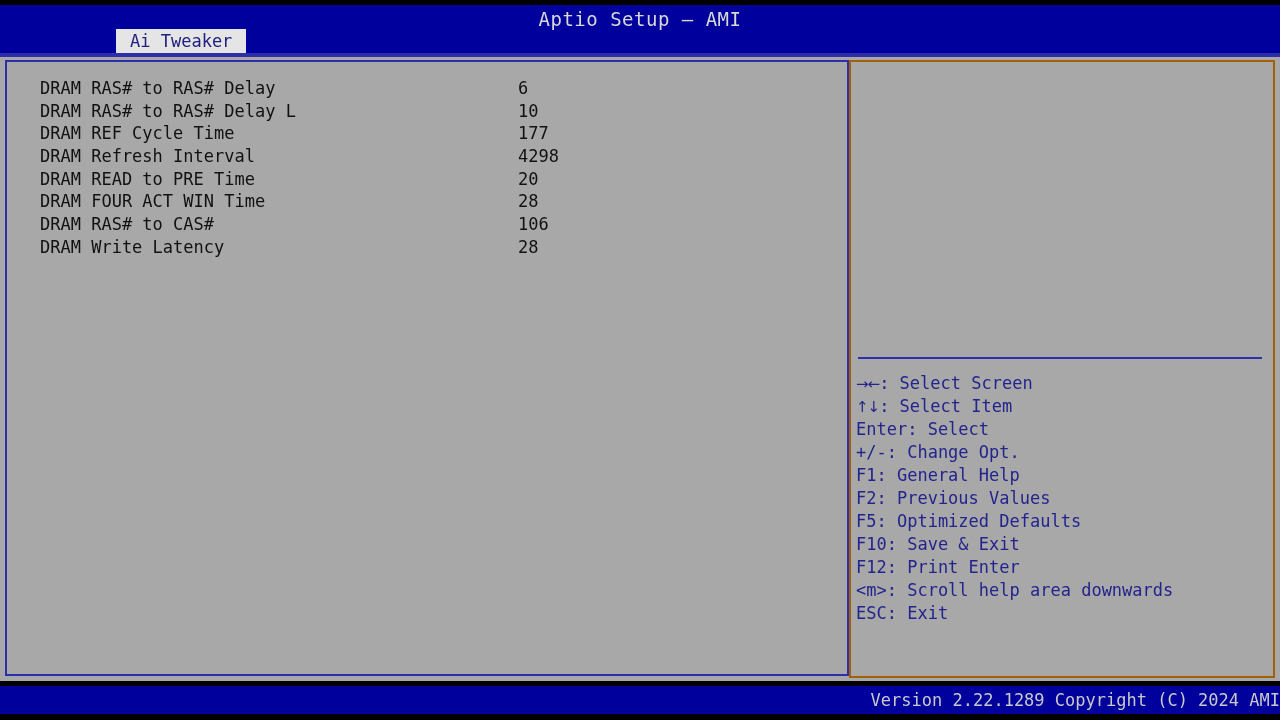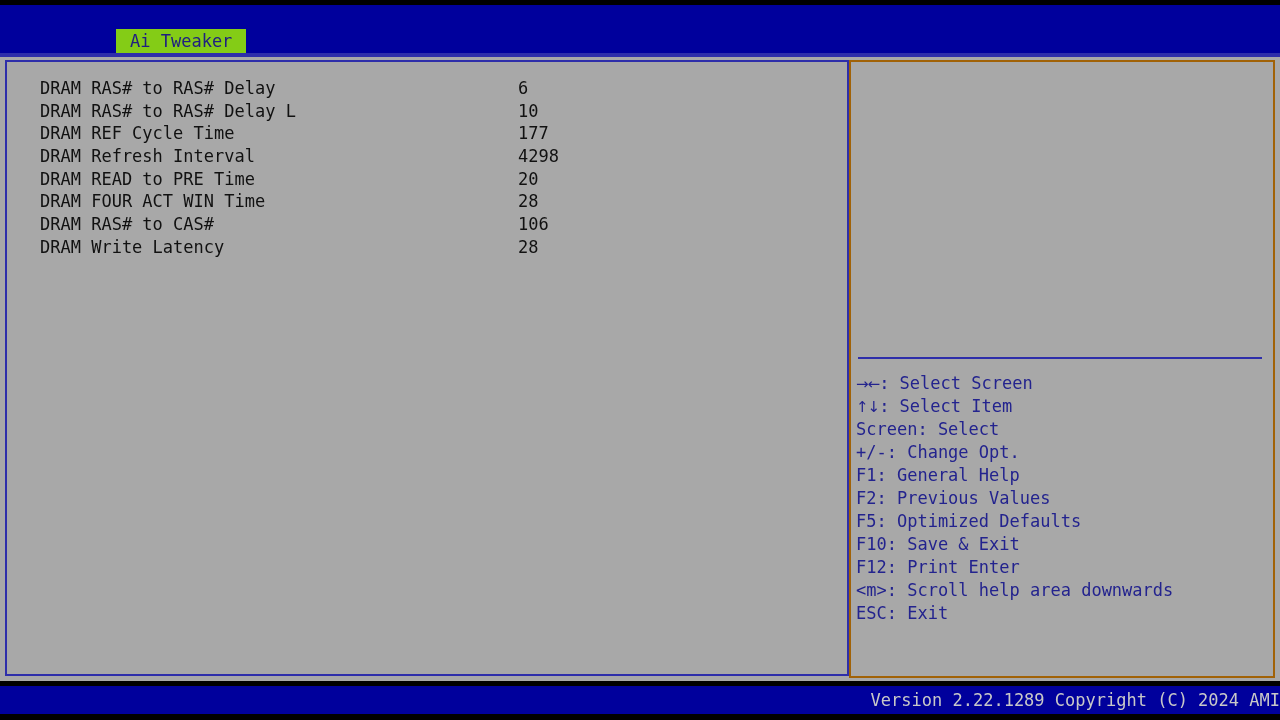--- a/index.html
+++ b/index.html
@@ -48,21 +48,21 @@
   .tab-strip {
     position: absolute;
     left: 0; top: 29px;
     width: 1280px; height: 24px;
   }
   .tab {
     position: absolute;
     left: 116px; top: 0px;
     height: 24px;
     padding: 0 14px;
-    background: #84cc16;
+    background: #e5e5e5;
     color: #202080;
     font-size: 17px;
     line-height: 24px;
     white-space: pre;
     text-align: center;
   }
   .header-underline {
     position: absolute;
     left: 0; top: 53px;
     width: 1280px; height: 4px;
@@ -173,20 +173,21 @@
   }
 </style>
 </head>
 <body>
 
 <div id="screen">
 
   <div class="top-black"></div>
 
   <div class="header-bar"></div>
+  <div class="header-title">Aptio Setup – AMI</div>
 
   <div class="tab-strip">
     <div class="tab">Ai Tweaker</div>
   </div>
 
   <div class="header-underline"></div>
 
   <div class="body-gray"></div>
 
   <div class="panel-left">
@@ -238,21 +239,21 @@
   <div class="panel-right">
 
     <div class="help-separator"></div>
 
     <div class="help-list">
 
       <div class="help-row"><span class="glyph">→←</span><span>: Select Screen</span></div>
 
       <div class="help-row"><span class="glyph">↑↓</span><span>: Select Item</span></div>
 
-      <div class="help-row">Screen: Select</div>
+      <div class="help-row">Enter: Select</div>
 
       <div class="help-row">+/-: Change Opt.</div>
 
       <div class="help-row">F1: General Help</div>
 
       <div class="help-row">F2: Previous Values</div>
 
       <div class="help-row">F5: Optimized Defaults</div>
 
       <div class="help-row">F10: Save &amp; Exit</div>

